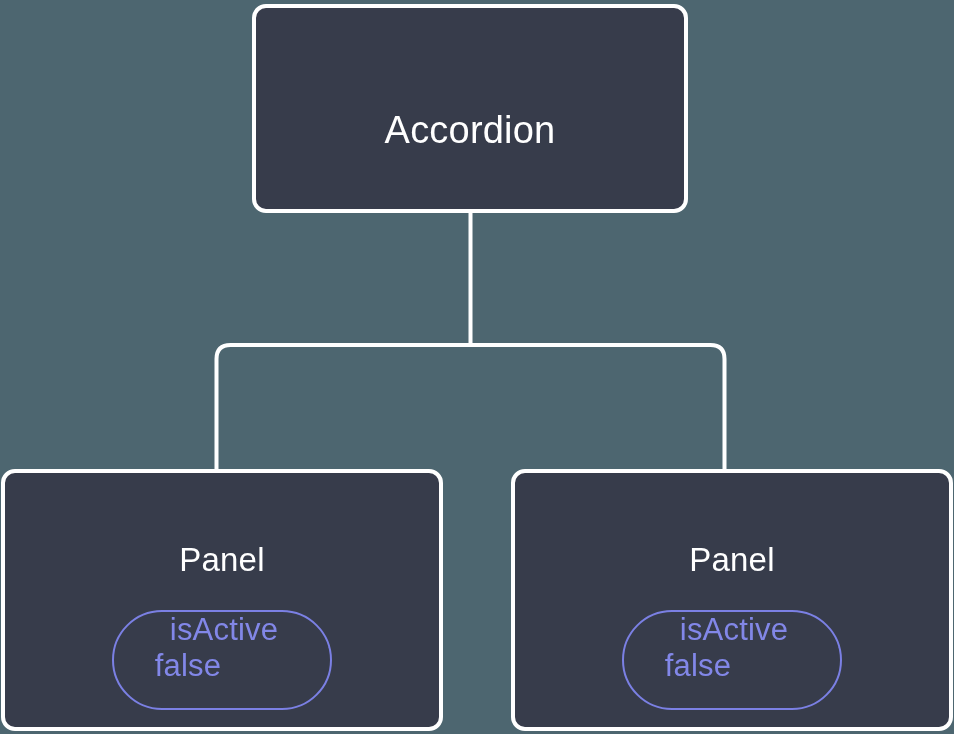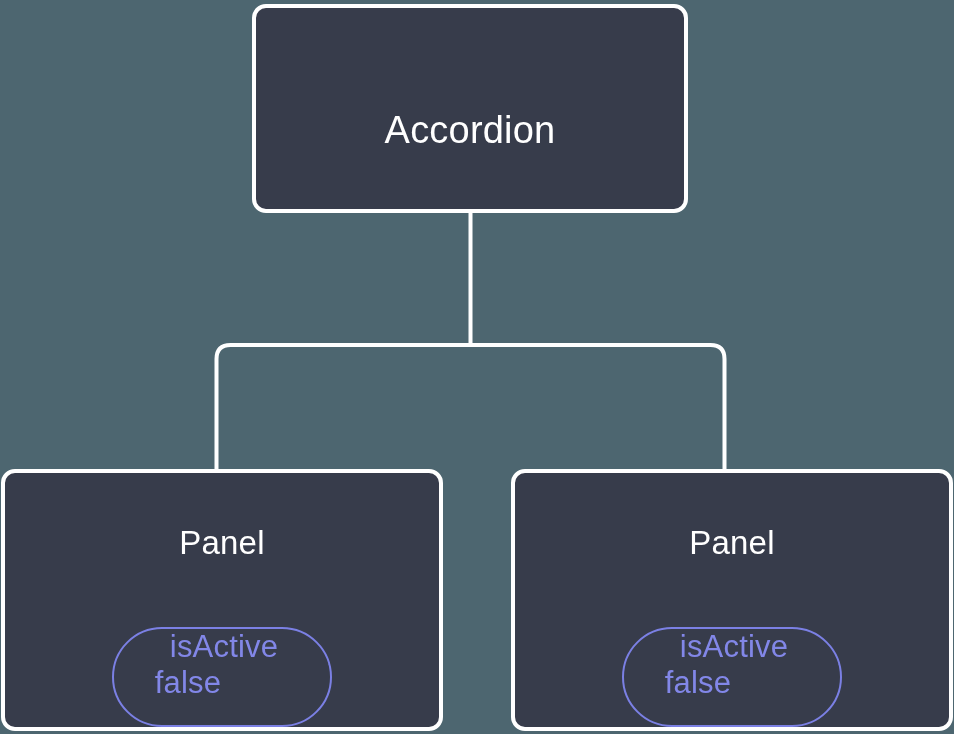--- a/index.html
+++ b/index.html
@@ -59,21 +59,21 @@
     font-weight: 400;
     letter-spacing: 0.2px;
     margin-top: 44px;
   }
 
   
   .node-child {
     top: 469px;
     width: 442px;
     height: 262px;
-    justify-content: space-between;
+    justify-content: center;
   }
   .node-child-left  { left: 1px; }
   .node-child-right { left: 511px; }
 
   .node-child .node-title {
     font-size: 33px;
     line-height: 1.1;
     color: #ffffff;
     font-weight: 400;
     margin-top: 52px;

